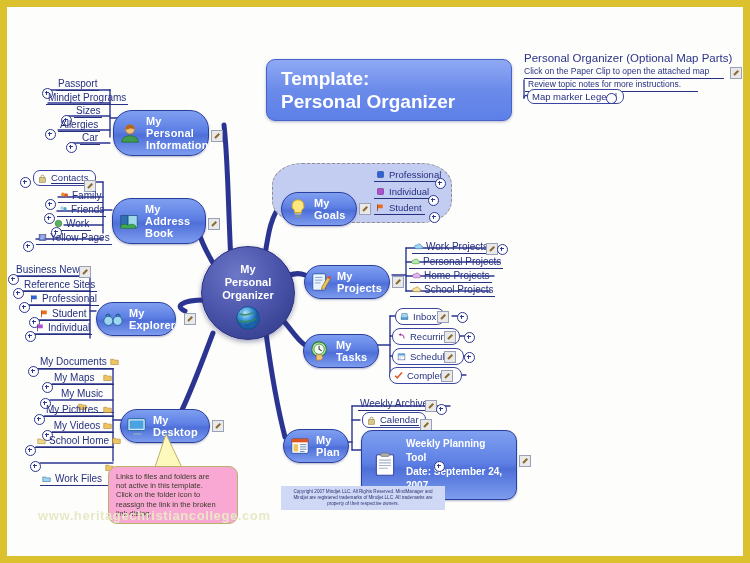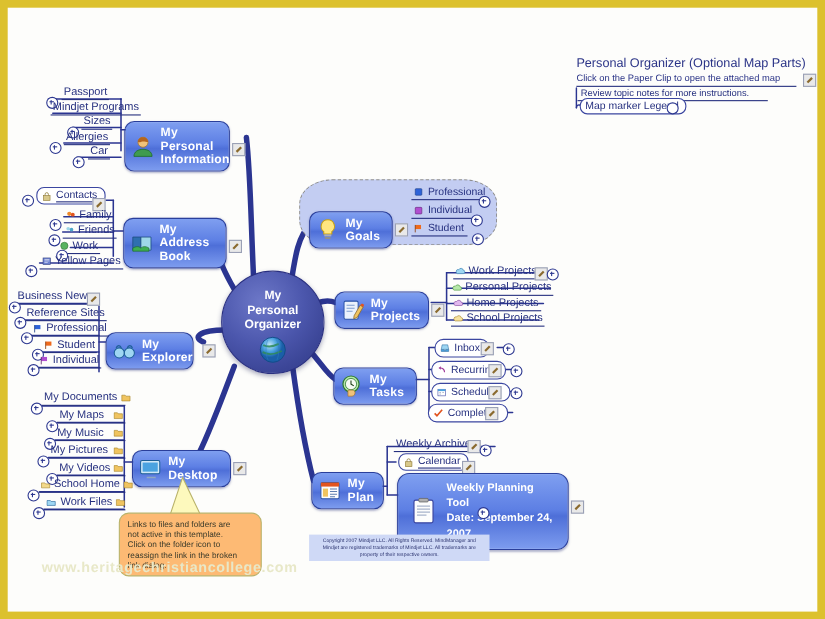--- a/index.html
+++ b/index.html
@@ -15,21 +15,21 @@
     box-sizing:border-box;
     background:#fdfdfb;
   }
   #canvas{position:absolute;left:0;top:0;width:750px;height:563px;}
   svg.links{position:absolute;left:0;top:0;width:750px;height:563px;pointer-events:none;}
 
   
   .node{position:absolute;box-sizing:border-box;}
 
   .mainbox{
-    border-radius:9px;
+    border-radius:19px;
     border:1px solid #2a3f9b;
     background:linear-gradient(180deg,#7f9ff0 0%,#5d7fe4 45%,#4e6fd8 55%,#7d9cef 100%);
     color:#ffffff;
     font-size:11px;font-weight:bold;
     display:flex;align-items:center;gap:5px;
     padding:4px 8px 4px 5px;
     box-shadow:0 1px 2px rgba(40,50,120,.35);
     line-height:12px;
   }
   .mainbox .lbl{letter-spacing:.2px;}
@@ -106,21 +106,21 @@
     border:1px solid #2a3f9b;
     background:linear-gradient(180deg,#7f9ff0 0%,#5d7fe4 48%,#4e6fd8 56%,#7d9cef 100%);
     color:#ffffff;font-size:10px;font-weight:bold;line-height:14px;
     display:flex;align-items:center;gap:8px;padding:6px 10px;
     box-shadow:0 1px 2px rgba(40,50,120,.35);
   }
 
   
   .callout{
     position:absolute;
-    background:#fdba74;
+    background:#f9a8d4;
     border:1.2px solid #b9b36a;
     border-radius:9px;
     color:#3a3a2a;font-size:7.5px;line-height:9.2px;
     padding:5px 7px;
   }
 
   .copyright{
     position:absolute;
     background:#cfd9f6;
     color:#2c3470;
@@ -254,20 +254,24 @@
       <path d="M340,442 L352,442" stroke-width="1.4"></path>
       <path d="M352,406 L450,406" stroke-width="1.4"></path>
       <path d="M352,420 L360,420" stroke-width="1.4"></path>
       <path d="M352,450 L362,450" stroke-width="1.4"></path>
 
       <path d="M524,80 L524,98" stroke-width="1.3"></path>
       <path d="M524,98 C524,94 528,96 531,96" stroke-width="1.3"></path>
     </g>
   </svg>
 
+  <div class="node titlebox" style="left:266px;top:59px;width:246px;">
+    <div>Template:</div>
+    <div>Personal Organizer</div>
+  </div>
 
   <div class="legend-head legend-title" style="left:524px;top:52px;">Personal Organizer (Optional Map Parts)</div>
   <div class="legend-head legend-sub" style="left:524px;top:66px;width:200px;">Click on the Paper Clip to open the attached map</div>
   <div class="pencil" style="left:730px;top:67px;">
       <i></i>
     </div>
 
   <div class="legend-note" style="left:525px;top:79px;width:168px;">Review topic notes for more instructions.</div>
 
   <div class="node boxed" style="left:527px;top:89px;">
@@ -479,21 +483,21 @@
   <div class="plus" style="left:28px;top:366px;"></div>
 
   <div class="node sub" style="left:52px;top:372px;width:62px;justify-content:space-between;">
     <span>My Maps</span>
     <span class="ico tiny"><svg viewBox="0 0 12 12" width="9" height="9">
           <path d="M1 3h4l1 1.2h5V10H1z" fill="#f0c460" stroke="#a07d20" stroke-width=".7"></path>
         </svg></span>
   </div>
   <div class="plus" style="left:42px;top:382px;"></div>
 
-  <div class="node sub" style="left:50px;top:388px;width:64px;justify-content:space-between;">
+  <div class="node sub" style="left:50px;top:388px;width:64px;justify-content:space-between;flex-direction:column;">
     <span>My Music</span>
     <span class="ico tiny"><svg viewBox="0 0 12 12" width="9" height="9">
           <path d="M1 3h4l1 1.2h5V10H1z" fill="#f0c460" stroke="#a07d20" stroke-width=".7"></path>
         </svg></span>
   </div>
   <div class="plus" style="left:40px;top:398px;"></div>
 
   <div class="node sub" style="left:44px;top:404px;width:70px;justify-content:space-between;">
     <span>My Pictures</span>
     <span class="ico tiny"><svg viewBox="0 0 12 12" width="9" height="9">
@@ -517,21 +521,21 @@
           </svg></span>
       <span>School Home</span>
     </span>
     <span class="ico tiny"><svg viewBox="0 0 12 12" width="9" height="9">
           <path d="M1 3h4l1 1.2h5V10H1z" fill="#f0c460" stroke="#a07d20" stroke-width=".7"></path>
         </svg></span>
   </div>
   <div class="plus" style="left:25px;top:445px;"></div>
 
   <div class="node sub" style="left:40px;top:451px;width:74px;justify-content:space-between;">
-    <span style="display:flex;align-items:center;gap:4px;">
+    <span style="display:flex;align-items:center;gap:4px;margin-top:22px;">
       <span class="ico tiny"><svg viewBox="0 0 12 12" width="9" height="9">
             <path d="M1 4h4l1 1.2h5V10H1z" fill="#9ed6f2" stroke="#1c5f96" stroke-width=".7"></path>
           </svg></span>
       <span>Work Files</span>
     </span>
     <span class="ico tiny"><svg viewBox="0 0 12 12" width="9" height="9">
           <path d="M1 3h4l1 1.2h5V10H1z" fill="#f0c460" stroke="#a07d20" stroke-width=".7"></path>
         </svg></span>
   </div>
   <div class="plus" style="left:30px;top:461px;"></div>

